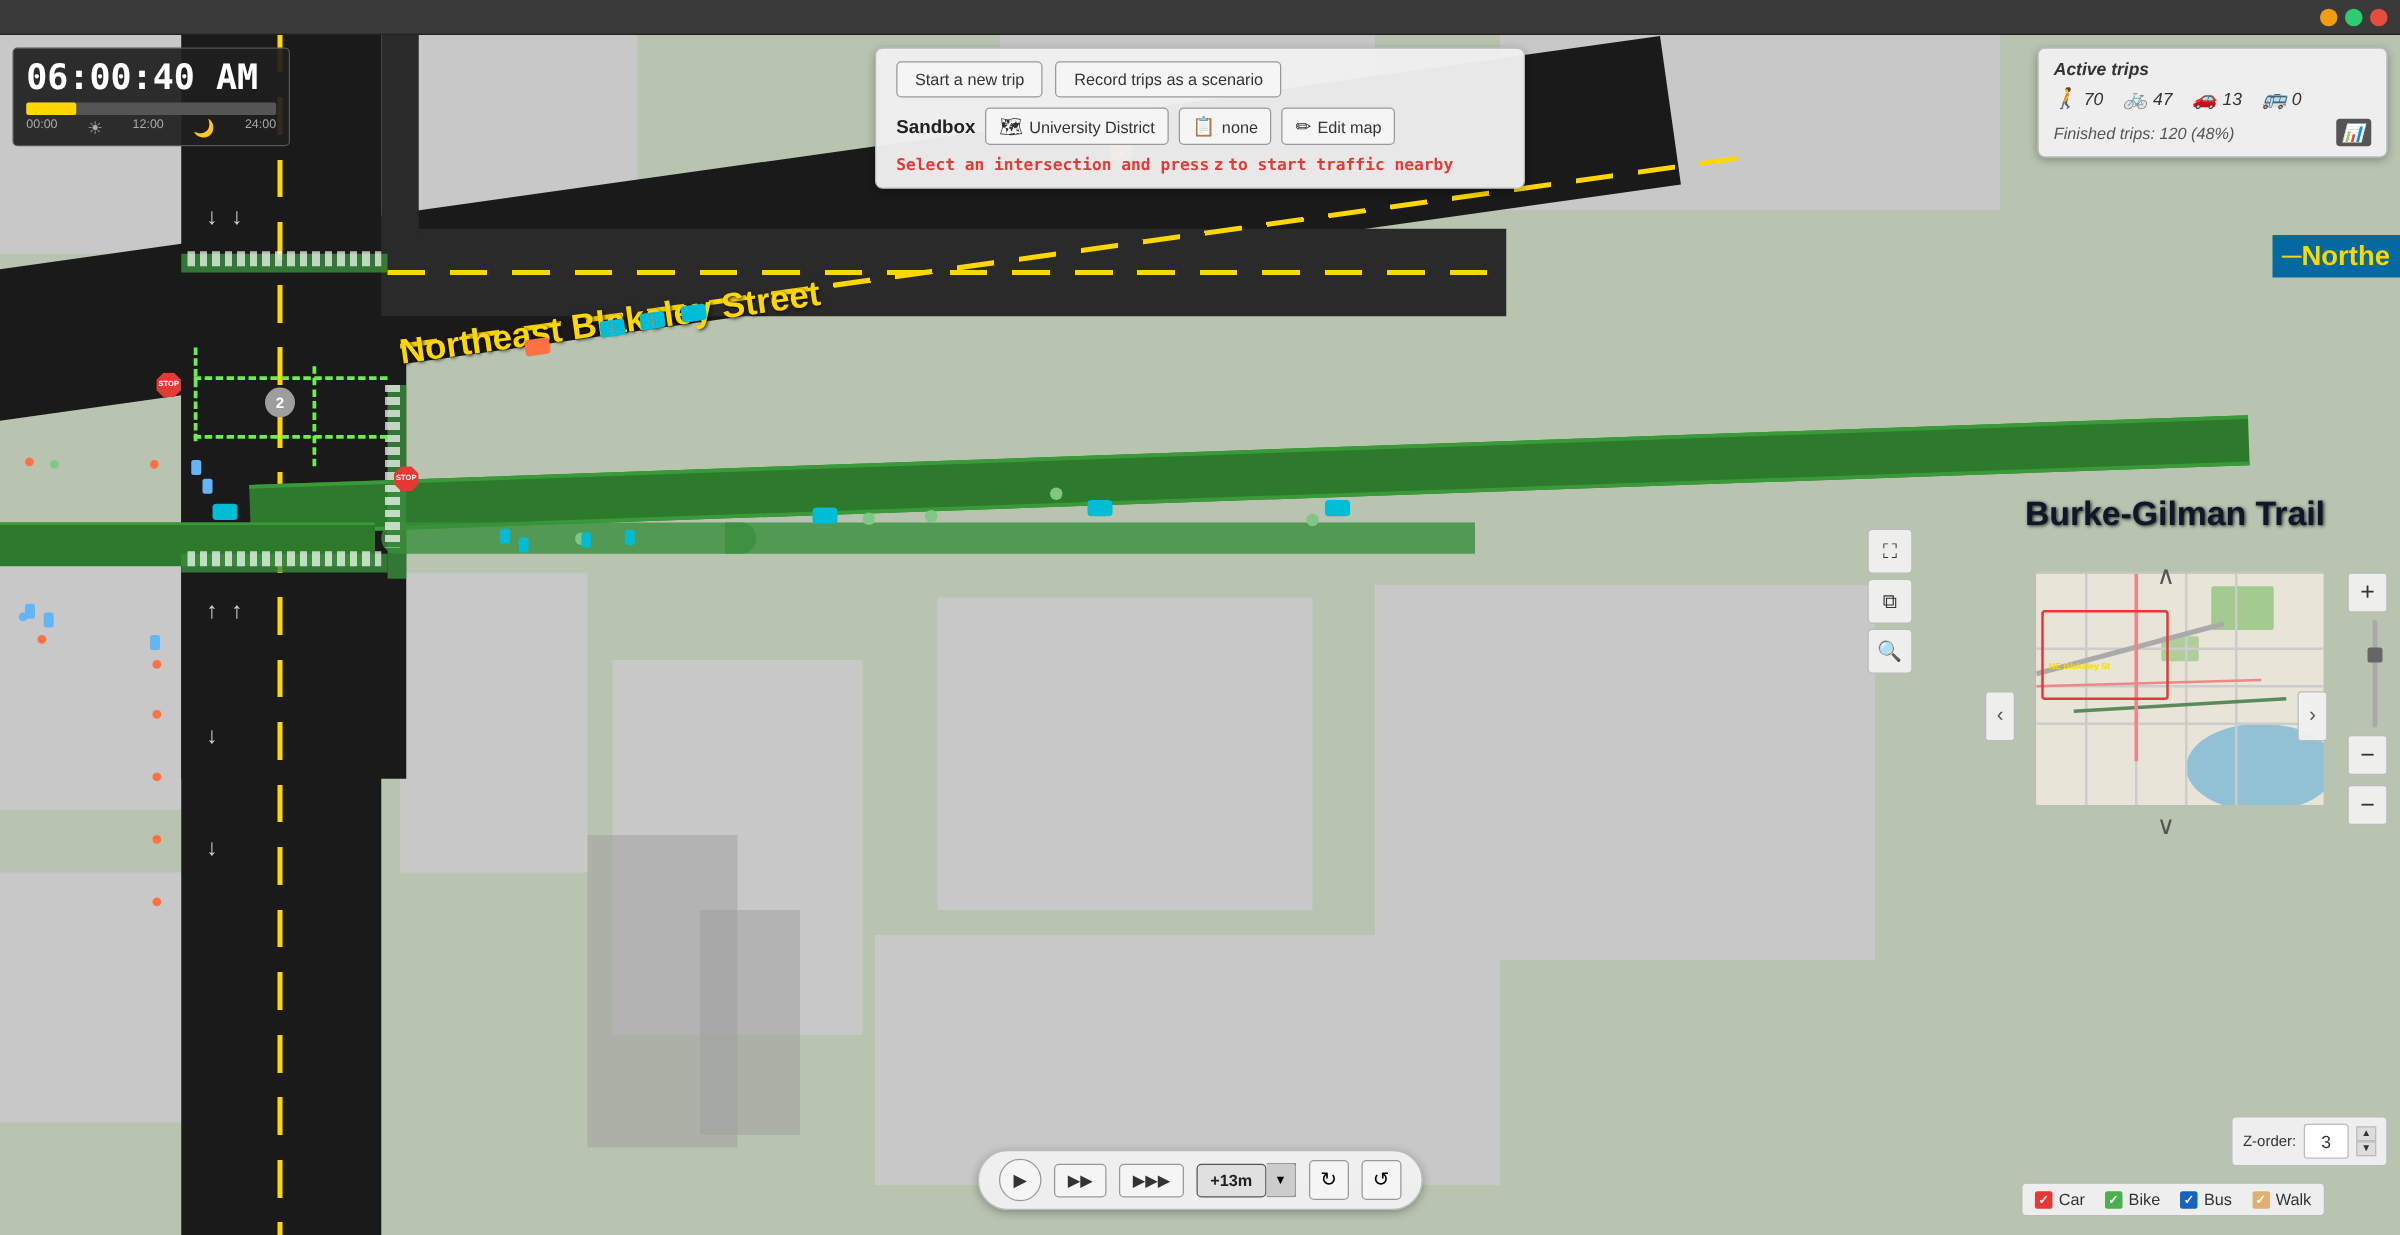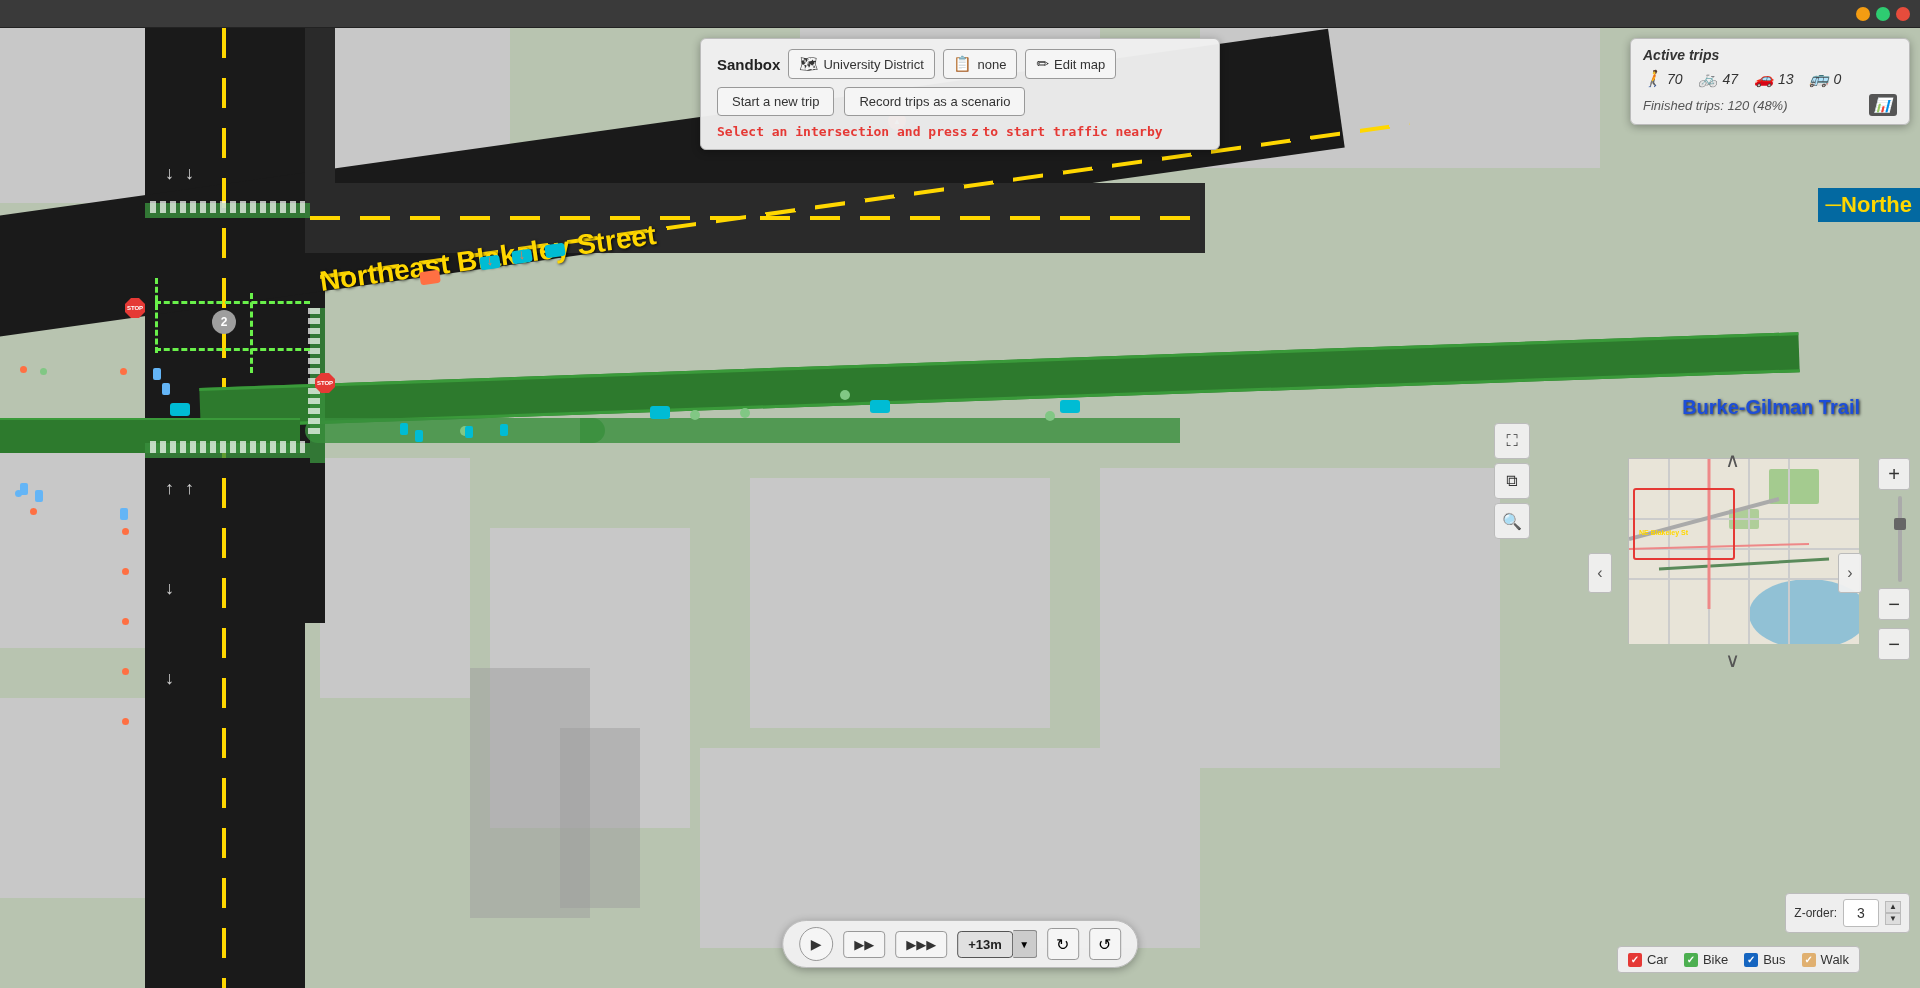--- a/index.html
+++ b/index.html
@@ -837,21 +837,21 @@
     <div class="road-arrow" style="left:165px;top:135px;">↓</div>
     <div class="road-arrow" style="left:185px;top:135px;">↓</div>
     <div class="road-arrow" style="left:165px;top:450px;">↑</div>
     <div class="road-arrow" style="left:185px;top:450px;">↑</div>
     <div class="road-arrow" style="left:165px;top:550px;">↓</div>
     <div class="road-arrow" style="left:165px;top:640px;">↓</div>
 
     <div id="ne-label-overlay">─Northe</div>
 
     <div id="blakeley-label">Northeast Blakeley Street</div>
-    <div id="burke-label" style="position:absolute;top:368px;right:60px;color:#1d4ed8;font-size:20px;font-weight:bold;white-space:nowrap;text-shadow:1px 1px 3px rgba(0,0,0,0.8);pointer-events:none;">Burke-Gilman Trail</div>
+    <div id="burke-label" style="position:absolute;top:368px;right:60px;color:#0f172a;font-size:27px;font-weight:bold;white-space:nowrap;text-shadow:1px 1px 3px rgba(0,0,0,0.8);pointer-events:none;">Burke-Gilman Trail</div>
 
     <div class="teal-car" style="left:480px;top:228px;transform:rotate(-8deg);"></div>
     <div class="teal-car" style="left:512px;top:222px;transform:rotate(-8deg);"></div>
     <div class="teal-car" style="left:545px;top:216px;transform:rotate(-8deg);"></div>
     <div class="orange-car" style="left:420px;top:243px;transform:rotate(-8deg);"></div>
 
     <div style="position:absolute;left:486px;top:224px;color:#ff7043;font-size:14px;transform:rotate(-8deg);">↓</div>
     <div style="position:absolute;left:518px;top:218px;color:#ff7043;font-size:14px;transform:rotate(-8deg);">↓</div>
 
     <div class="teal-car" style="left:170px;top:375px;"></div>
@@ -892,40 +892,53 @@
     <div class="gray-block" style="left:470px;top:640px;width:120px;height:250px;opacity:0.5;"></div>
     <div class="gray-block" style="left:560px;top:700px;width:80px;height:180px;opacity:0.5;"></div>
 
     <div class="agent-ped" style="left:400px;top:395px;background:#00bcd4;"></div>
     <div class="agent-ped" style="left:415px;top:402px;background:#00bcd4;"></div>
     <div class="agent-ped" style="left:465px;top:398px;background:#00bcd4;"></div>
     <div class="agent-ped" style="left:500px;top:396px;background:#00bcd4;"></div>
 
   </div>
 
+  <div id="time-panel">
+    <div id="time-display">06:00:40 AM</div>
+    <div id="time-bar-container">
+      <div id="time-bar-fill"></div>
+    </div>
+    <div id="time-labels">
+      <span>00:00</span>
+      <span class="time-icon">☀</span>
+      <span>12:00</span>
+      <span class="time-icon">🌙</span>
+      <span>24:00</span>
+    </div>
+  </div>
 
   <div id="sandbox-panel">
+    <div id="sandbox-actions">
+      <button class="action-btn">Start a new trip</button>
+      <button class="action-btn">Record trips as a scenario</button>
+    </div>
     <div id="sandbox-top">
       <span id="sandbox-label">Sandbox</span>
       <button class="sandbox-btn">
         <span class="icon">🗺</span>
         <span>University District</span>
       </button>
       <button class="sandbox-btn">
         <span class="icon">📋</span>
         <span>none</span>
       </button>
       <button class="sandbox-btn">
         <span class="icon">✏</span>
         <span>Edit map</span>
       </button>
-    </div>
-    <div id="sandbox-actions">
-      <button class="action-btn">Start a new trip</button>
-      <button class="action-btn">Record trips as a scenario</button>
     </div>
     <div id="sandbox-hint">
       <span>Select an intersection and press</span>
       <span>z</span>
       <span>to start traffic nearby</span>
     </div>
   </div>
 
   <div id="trips-panel">
     <div id="trips-title">Active trips</div>

